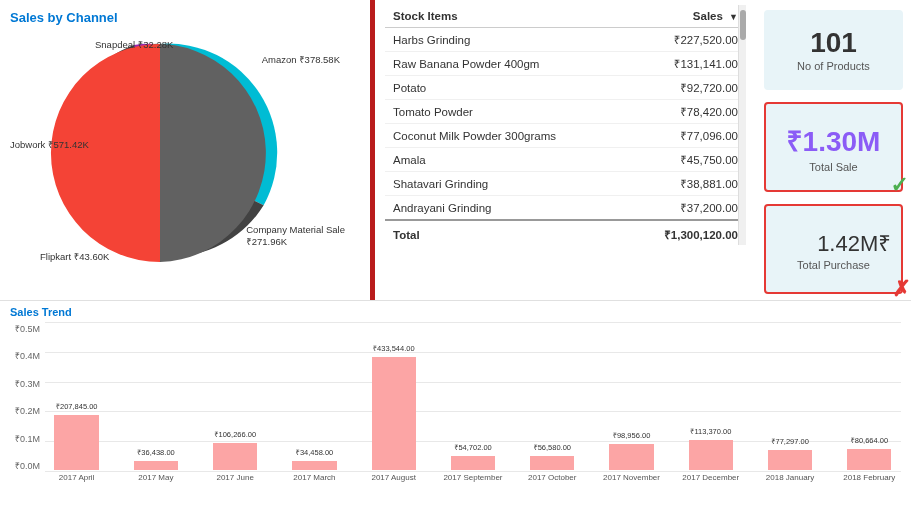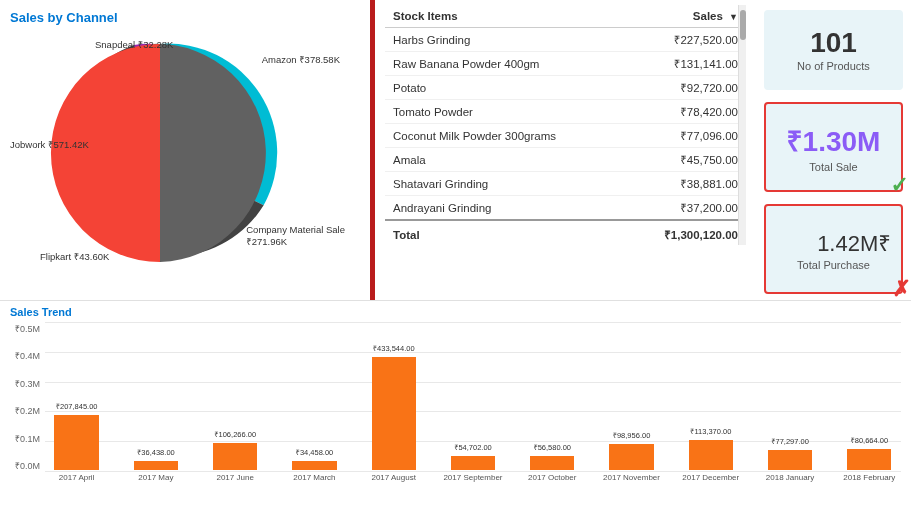--- a/index.html
+++ b/index.html
@@ -43,21 +43,21 @@
     .x-mark { position: absolute; bottom: -10px; right: -10px; color: #e53935; font-size: 22px; font-weight: 900; z-index: 10; }
 
     
     .bottom-row { flex: 1; padding: 5px 10px; border-top: 1px solid #e0e0e0; }
     .trend-title { font-size: 11px; font-weight: 600; color: #0078d4; margin-bottom: 4px; }
     .bar-chart { position: relative; height: 170px; display: flex; align-items: center; gap: 16px; padding-left: 35px; }
     .y-axis { position: absolute; left: 0; top: 0; bottom: 20px; display: flex; flex-direction: column; justify-content: space-between; font-size: 9px; color: #666; width: 34px; text-align: right; padding-right: 4px; }
     .y-gridlines { position: absolute; left: 35px; right: 0; top: 0; bottom: 20px; display: flex; flex-direction: column; justify-content: space-between; pointer-events: none; }
     .y-gridline { border-top: 1px solid #e8e8e8; width: 100%; }
     .bar-group { display: flex; flex-direction: column; align-items: center; justify-content: flex-end; flex: 1; height: 150px; position: relative; }
-    .bar { background: #f97316; width: 70%; position: relative; min-width: 18px; }
+    .bar { background: #fca5a5; width: 70%; position: relative; min-width: 18px; }
     .bar-label { font-size: 7.5px; color: #333; text-align: center; position: absolute; top: -14px; white-space: nowrap; left: 50%; transform: translateX(-50%); }
     .bar-xlabel { font-size: 8px; color: #555; text-align: center; margin-top: 3px; white-space: nowrap; }
     .legend { position: absolute; font-size: 9.5px; color: #333; white-space: nowrap; }
 
     .table-wrapper { position: relative; overflow: hidden; max-height: 240px; }
     .scrollbar { position: absolute; right: 0; top: 0; width: 8px; height: 100%; background: #f0f0f0; border-left: 1px solid #ddd; }
     .scrollbar-thumb { width: 6px; height: 30px; background: #aaa; border-radius: 3px; margin: 0 auto; margin-top: 5px; }
   </style>
 </head>
 <body>

